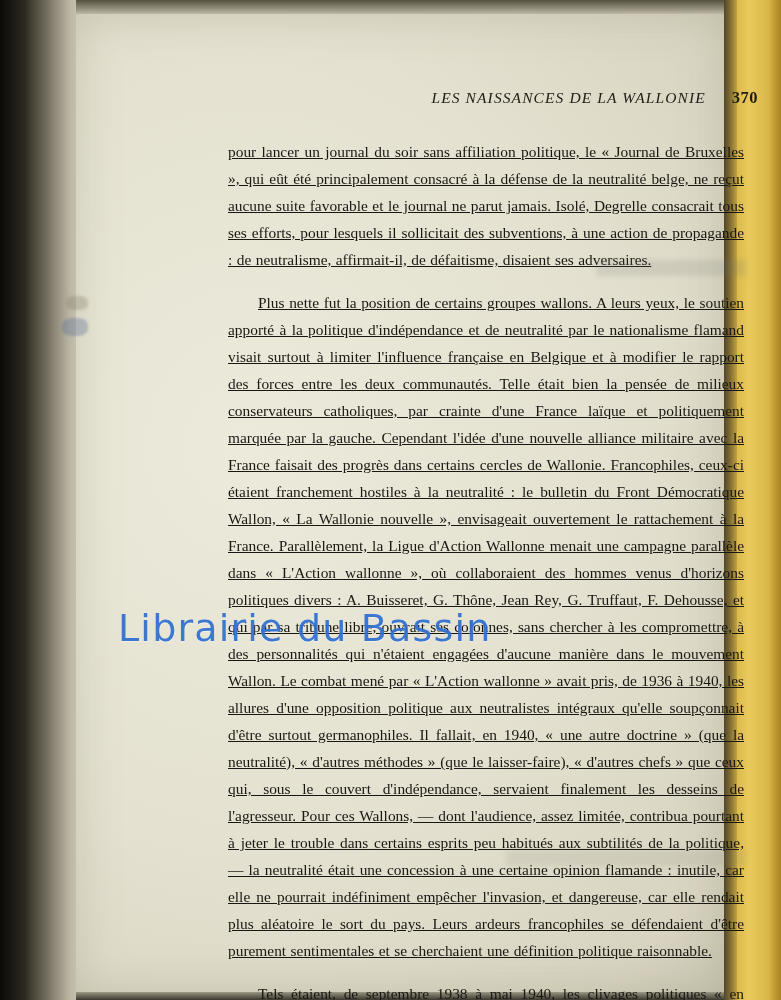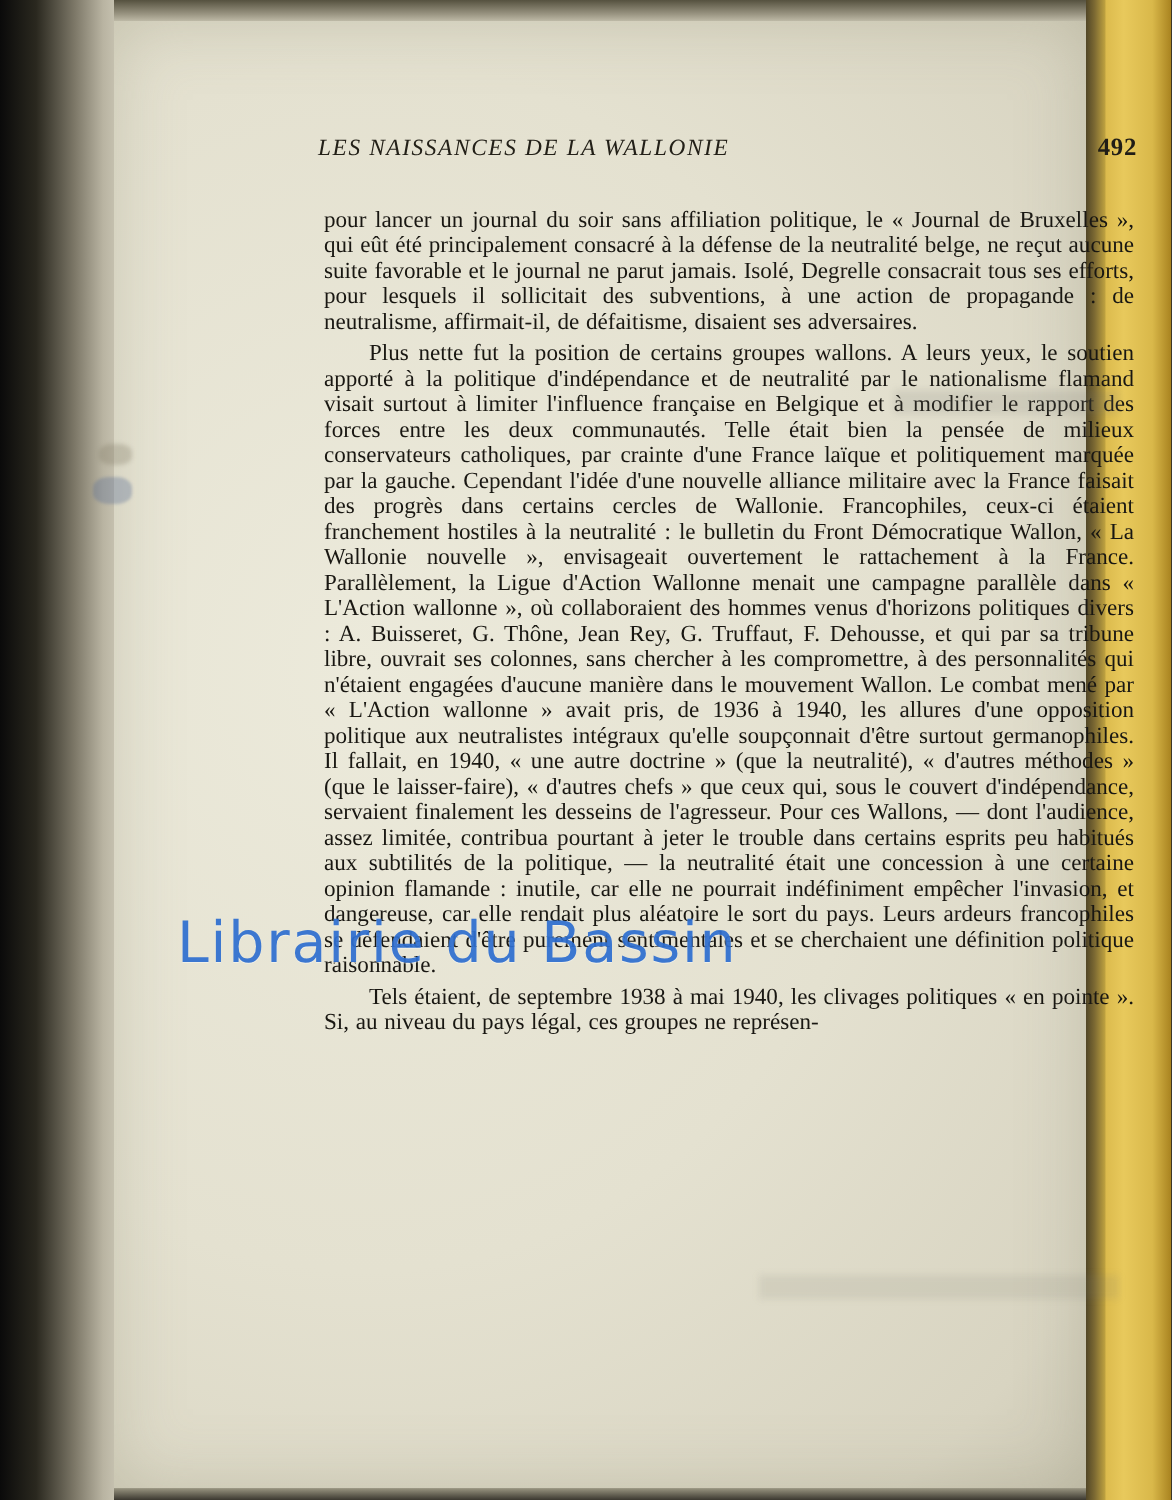--- a/index.html
+++ b/index.html
@@ -74,47 +74,48 @@
   }
   .text-col {
     position: absolute;
     top: 74px;
     left: 136px;
     width: 548px;
   }
   .running-head {
     display: flex;
     align-items: baseline;
-    justify-content: space-between;
+    justify-content: flex-end;
     gap: 26px;
     margin-bottom: 30px;
     padding-right: 2px;
   }
   .running-title {
     font-style: italic;
     font-size: 15.5px;
     letter-spacing: 1.1px;
     color: #232018;
     white-space: nowrap;
   }
   .folio {
     font-size: 16.5px;
     font-weight: bold;
     color: #201d16;
     letter-spacing: 0.5px;
   }
   p.body {
-    margin: 4px;
+    margin: 16px;
     font-size: 15.4px;
-    line-height: 17px;
+    line-height: 27px;
     color: #191712;
     text-align: justify;
     text-justify: inter-word;
     word-spacing: 0.6px;
     hyphens: none;
+    text-decoration: underline;
   }
   p.body.indent {
     text-indent: 30px;
   }
   
   .watermark {
     position: absolute;
     top: 606px;
     left: 118px;
     width: 560px;
@@ -170,21 +171,21 @@
 
   <div class="sheet-topedge"></div>
   <div class="sheet-botedge"></div>
 
   <div class="page-sheet">
 
     <div class="text-col">
 
       <div class="running-head">
         <span class="running-title">LES NAISSANCES DE LA WALLONIE</span>
-        <span class="folio">492</span>
+        <span class="folio">370</span>
       </div>
 
       <p class="body">pour lancer un journal du soir sans affiliation politique, le « Journal de Bruxelles », qui eût été principalement consacré à la défense de la neutralité belge, ne reçut aucune suite favorable et le journal ne parut jamais. Isolé, Degrelle consacrait tous ses efforts, pour lesquels il sollicitait des subventions, à une action de propagande : de neutralisme, affirmait-il, de défaitisme, disaient ses adversaires.</p>
       <p class="body indent">Plus nette fut la position de certains groupes wallons. A leurs yeux, le soutien apporté à la politique d'indépendance et de neutralité par le nationalisme flamand visait surtout à limiter l'influence française en Belgique et à modifier le rapport des forces entre les deux communautés. Telle était bien la pensée de milieux conservateurs catholiques, par crainte d'une France laïque et politiquement marquée par la gauche. Cependant l'idée d'une nouvelle alliance militaire avec la France faisait des progrès dans certains cercles de Wallonie. Francophiles, ceux-ci étaient franchement hostiles à la neutralité : le bulletin du Front Démocratique Wallon, « La Wallonie nouvelle », envisageait ouvertement le rattachement à la France. Parallèlement, la Ligue d'Action Wallonne menait une campagne parallèle dans « L'Action wallonne », où collaboraient des hommes venus d'horizons politiques divers : A. Buisseret, G. Thône, Jean Rey, G. Truffaut, F. Dehousse, et qui par sa tribune libre, ouvrait ses colonnes, sans chercher à les compromettre, à des personnalités qui n'étaient engagées d'aucune manière dans le mouvement Wallon. Le combat mené par « L'Action wallonne » avait pris, de 1936 à 1940, les allures d'une opposition politique aux neutralistes intégraux qu'elle soupçonnait d'être surtout germanophiles. Il fallait, en 1940, « une autre doctrine » (que la neutralité), « d'autres méthodes » (que le laisser-faire), « d'autres chefs » que ceux qui, sous le couvert d'indépendance, servaient finalement les desseins de l'agresseur. Pour ces Wallons, — dont l'audience, assez limitée, contribua pourtant à jeter le trouble dans certains esprits peu habitués aux subtilités de la politique, — la neutralité était une concession à une certaine opinion flamande : inutile, car elle ne pourrait indéfiniment empêcher l'invasion, et dangereuse, car elle rendait plus aléatoire le sort du pays. Leurs ardeurs francophiles se défendaient d'être purement sentimentales et se cherchaient une définition politique raisonnable.</p>
       <p class="body indent">Tels étaient, de septembre 1938 à mai 1940, les clivages politiques « en pointe ». Si, au niveau du pays légal, ces groupes ne représen-</p>
 
     </div>
 
     <div class="bleed"></div>
     <div class="bleed2"></div>

